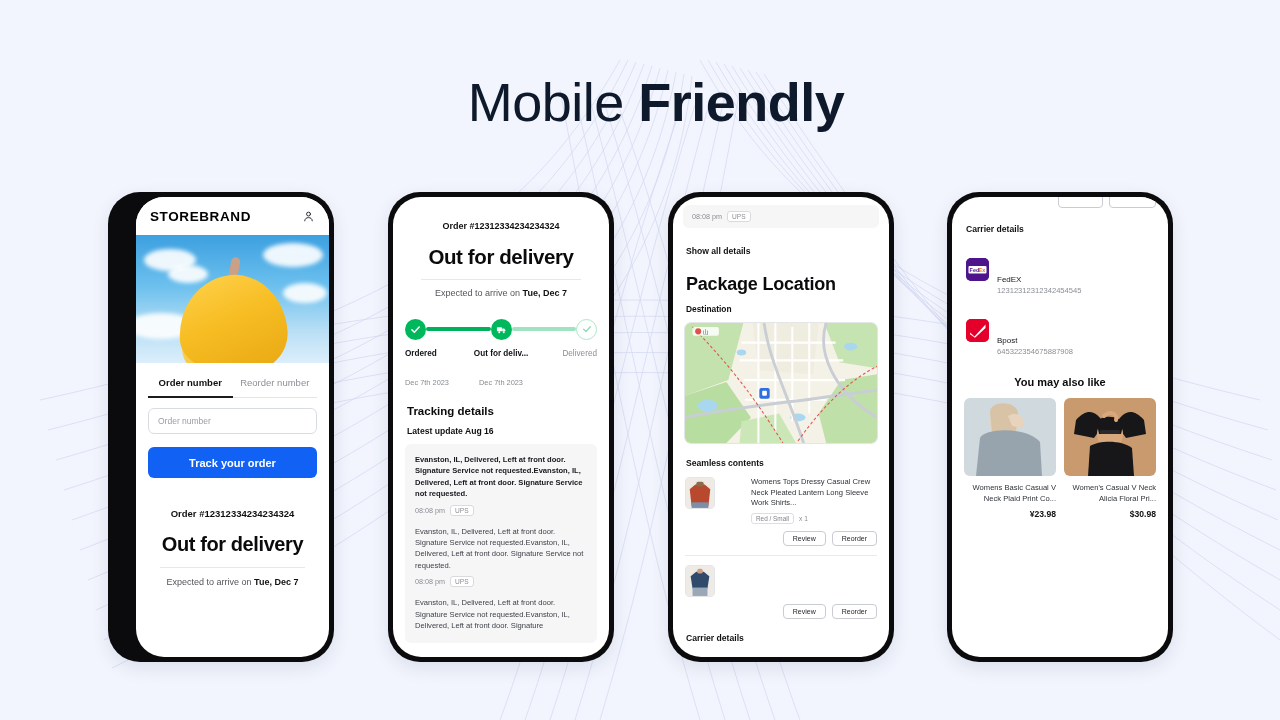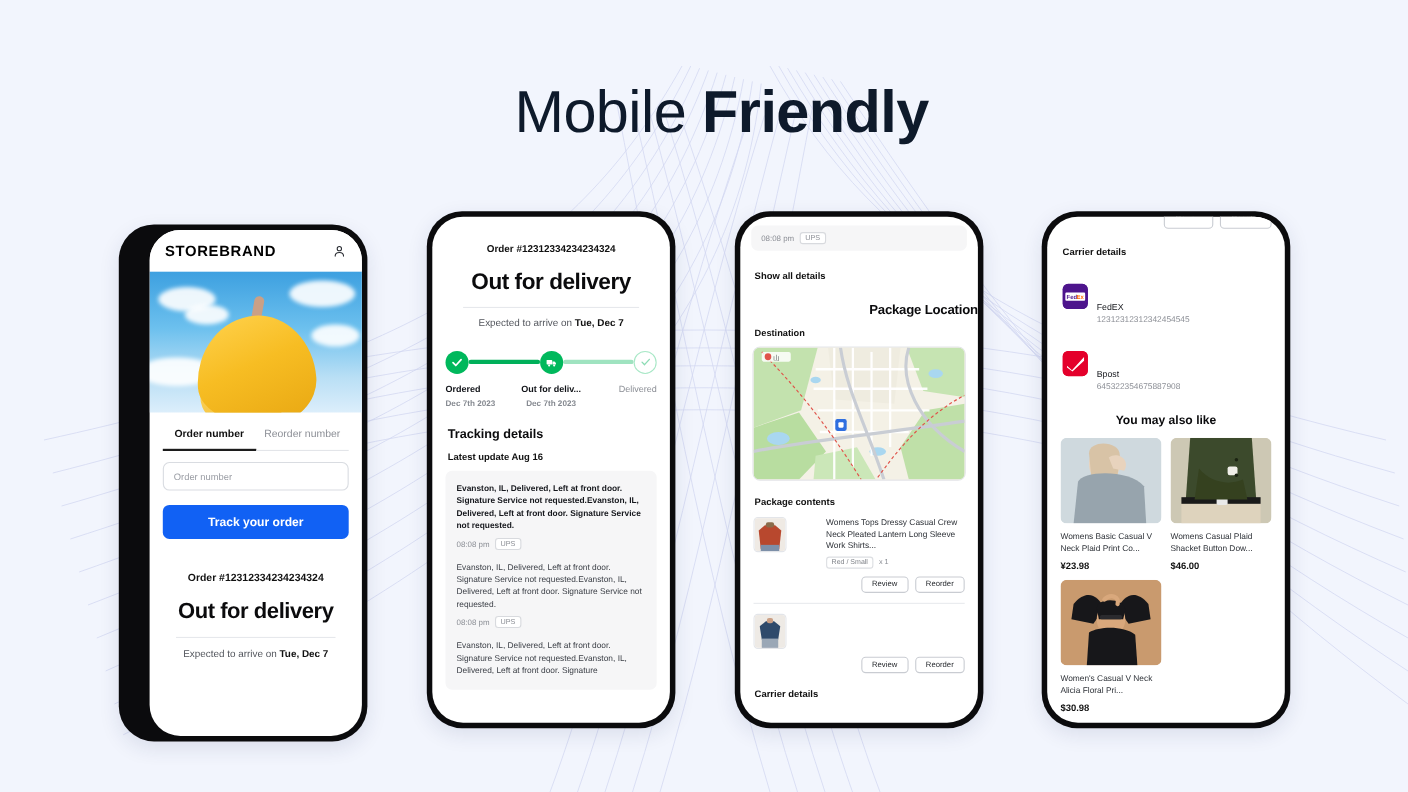--- a/index.html
+++ b/index.html
@@ -34,21 +34,21 @@
     padding: 5px;
     box-shadow: 0 6px 18px rgba(30,40,90,0.10);
   }
   .screen {
     width: 100%; height: 100%;
     background: #ffffff;
     border-radius: 28px;
     overflow: hidden;
     position: relative;
   }
-  #phone1 { left: 108px; top: 204px; padding-left: 28px; }
+  #phone1 { left: 108px; top: 192px; padding-left: 28px; }
   #phone2 { left: 388px; top: 192px; }
   #phone3 { left: 668px; top: 192px; }
   #phone4 { left: 947px; top: 192px; }
 
   
   .p1-header {
     height: 38px; display: flex; align-items: center;
     justify-content: space-between; padding: 0 14px;
     background: #fff;
   }
@@ -112,36 +112,36 @@
   .dot { width: 21px; height: 21px; border-radius: 50%; display: flex; align-items: center; justify-content: center; flex: 0 0 auto; z-index: 2; }
   .dot.done { background: #00b85c; }
   .dot.current { background: #00b85c; }
   .dot.pending { background: #fff; border: 1.5px solid #a9e8c7; }
   .bar { height: 4px; flex: 1; border-radius: 3px; }
   .bar.full { background: #00b05a; }
   .bar.faint { background: #9fe3c0; }
   .steplabels { display: flex; margin: 9px 12px 0 12px; }
   .steplabel { font-size: 8.2px; font-weight: 700; color: #101217; }
   .steplabel.muted { font-weight: 400; color: #8b8e95; }
-  .stepdate { font-size: 7.4px; color: #868a91; margin-top: 4px; font-weight: 700; }
+  .stepdate { font-size: 7.4px; color: #868a91; margin-top: 20px; font-weight: 400; }
 
   .sec-title { font-size: 11.5px; font-weight: 700; color: #0b0b0d; margin: 18px 0 0 14px; }
   .sec-sub { font-size: 8.6px; font-weight: 700; color: #111; margin: 9px 0 0 14px; }
   .track-box { margin: 8px 12px 0 12px; background: #f6f6f7; border-radius: 6px; padding: 10px 10px 2px 10px; }
   .track-entry { margin-bottom: 10px; }
   .track-text { font-size: 7.6px; line-height: 11.4px; color: #3b3f46; }
   .track-entry.first .track-text { font-weight: 700; color: #16181d; }
   .track-meta { display: flex; align-items: center; gap: 5px; margin-top: 5px; }
   .track-time { font-size: 7.2px; color: #8b8e95; }
   .carrier-chip { font-size: 6.6px; color: #8b8e95; border: 1px solid #d8dade; border-radius: 3px; padding: 1px 4px; background: #fff; }
 
   
   .p3-top { background: #f6f6f7; margin: 8px 10px 0 10px; border-radius: 6px; padding: 6px 9px; display: flex; align-items: center; gap: 5px; }
   .p3-link { font-size: 8.6px; font-weight: 700; color: #111; margin: 18px 0 0 13px; }
-  .p3-h { font-size: 12px; font-weight: 700; color: #0b0b0d; margin: 18px 0 0 13px; letter-spacing: -0.2px; text-align: right; }
+  .p3-h { font-size: 18px; font-weight: 700; color: #0b0b0d; margin: 18px 0 0 13px; letter-spacing: -0.2px; }
   .p3-sub { font-size: 8.4px; font-weight: 700; color: #111; margin: 9px 0 0 13px; }
   .map { margin: 8px 11px 0 11px; height: 122px; border-radius: 7px; border: 1px solid #e3e5e9; overflow: hidden; position: relative; background: #f2efe6; }
   .pc-title { font-size: 8.6px; font-weight: 700; color: #111; margin: 14px 0 0 13px; }
   .pc-item { display: flex; gap: 8px; padding: 9px 12px 0 12px; }
   .pc-thumb { width: 30px; height: 32px; border-radius: 4px; border: 1px solid #e3e5e9; flex: 0 0 auto; overflow: hidden; position: relative; }
   .pc-name { font-size: 7.6px; line-height: 10.5px; color: #2e3238; }
   .pc-var { display: flex; align-items: center; gap: 5px; margin-top: 4px; }
   .var-chip { font-size: 6.4px; color: #7f8288; border: 1px solid #dcdee2; border-radius: 3px; padding: 1px 4px; }
   .qty { font-size: 6.6px; color: #8b8e95; }
   .pc-actions { display: flex; gap: 6px; justify-content: flex-end; padding: 7px 12px 0 12px; }
@@ -154,21 +154,21 @@
   .p4-topbtn { font-size: 7px; color: #fff; border: 1px solid #c9ccd2; border-radius: 4px; padding: 4px 10px; background: #fff; }
   .p4-carrier-h { font-size: 8.6px; font-weight: 700; color: #111; margin: 16px 0 0 14px; }
   .carrier-row { display: flex; align-items: center; gap: 8px; padding: 9px 14px 0 14px; }
   .logo { width: 23px; height: 23px; border-radius: 5px; flex: 0 0 auto; display: flex; align-items: center; justify-content: center; overflow: hidden; }
   .logo.fedex { background: #4d148c; }
   .logo.bpost { background: #e4002b; }
   .carrier-name { font-size: 8px; color: #16181d; font-weight: 400; margin-top: 32px; }
   .carrier-num { font-size: 7.6px; color: #8b8e95; margin-top: 2px; }
   .ymal { text-align: center; font-size: 11px; font-weight: 700; color: #0b0b0d; margin-top: 20px; }
   .grid { display: grid; grid-template-columns: 1fr 1fr; gap: 8px; padding: 10px 12px 0 12px; }
-  .card { text-align: left; }
+  .card { text-align: right; }
   .card-img { width: 100%; height: 78px; border-radius: 6px; overflow: hidden; position: relative; }
   .card-name { font-size: 7.6px; line-height: 11px; color: #2e3238; margin-top: 6px; }
   .card-price { font-size: 8.6px; font-weight: 700; color: #111; margin-top: 5px; }
 
   .icon-svg { display: block; }
 </style>
 </head>
 <body>
 
 <div id="stage">
@@ -380,21 +380,21 @@
           <g>
             <rect x="8" y="4" width="28" height="9" rx="2" fill="#ffffff" opacity="0.85"></rect>
             <circle cx="14" cy="8.5" r="3.2" fill="#e0534a"></circle>
             <text x="19" y="11.5" font-size="6" fill="#3c3f45" font-family="'DejaVu Sans',sans-serif">山</text>
           </g>
           <rect x="79" y="66" width="11" height="11" rx="2" fill="#2f6fe0"></rect>
           <rect x="82" y="69" width="5" height="5" rx="1" fill="#ffffff"></rect>
         </svg>
       </div>
 
-      <div class="pc-title">Package contents</div>
+      <div class="pc-title">Seamless contents</div>
 
       <div class="pc-item">
         <div class="pc-thumb">
           <svg width="100%" height="100%" viewBox="0 0 30 32">
               <rect width="30" height="32" fill="#efeae4"></rect>
               <path d="M4 12 L10 7 L20 7 L26 12 L24 30 L6 30 Z" fill="#b8482e"></path>
               <rect x="11" y="4" width="8" height="5" rx="2" fill="#8a6b4a"></rect>
               <rect x="6" y="26" width="18" height="6" fill="#7d8fa8"></rect>
             </svg>
         </div>
@@ -479,37 +479,20 @@
               <ellipse cx="40" cy="24" rx="14" ry="17" fill="#e8d3bd"></ellipse>
               <path d="M26 14 C 26 2, 54 2, 54 16 L 52 34 L 28 34 Z" fill="#d8c3a6"></path>
               <path d="M16 40 C 20 30, 62 28, 76 44 L 78 78 L 12 78 Z" fill="#97a4ad"></path>
               <path d="M44 18 C 52 12, 64 20, 58 30 L 48 28 Z" fill="#e8d3bd"></path>
             </svg>
           </div>
           <div class="card-name">Womens Basic Casual V Neck Plaid Print Co...</div>
           <div class="card-price">¥23.98</div>
         </div>
 
-        <div class="card">
-          <div class="card-img">
-            <svg width="100%" height="100%" viewBox="0 0 92 78" preserveAspectRatio="none">
-              <rect width="92" height="78" fill="#cdc8b4"></rect>
-              <path d="M18 0 L74 0 L78 56 L14 56 Z" fill="#3c4a2c"></path>
-              <rect x="10" y="56" width="72" height="22" fill="#ded3bd"></rect>
-              <rect x="10" y="54" width="72" height="6" fill="#1a1a1a"></rect>
-              <rect x="42" y="53" width="10" height="8" rx="1.5" fill="#e9e9e9"></rect>
-              <path d="M26 28 C 36 40, 52 44, 66 38 L 70 56 L 22 56 Z" fill="#35411f"></path>
-              <rect x="52" y="26" width="9" height="8" rx="2" fill="#f0efe8"></rect>
-              <circle cx="60" cy="20" r="1.6" fill="#1b2312"></circle>
-              <circle cx="60" cy="34" r="1.6" fill="#1b2312"></circle>
-            </svg>
-          </div>
-          <div class="card-name">Womens Casual Plaid Shacket Button Dow...</div>
-          <div class="card-price">$46.00</div>
-        </div>
 
         <div class="card">
           <div class="card-img">
             <svg width="100%" height="100%" viewBox="0 0 92 78" preserveAspectRatio="none">
               <rect width="92" height="78" fill="#c99a6e"></rect>
               <path d="M12 22 C 24 8, 34 14, 40 26 L 30 40 L 10 36 Z" fill="#17171a"></path>
               <path d="M80 22 C 68 8, 58 14, 52 26 L 62 40 L 82 36 Z" fill="#17171a"></path>
               <ellipse cx="46" cy="36" rx="13" ry="15" fill="#d9a87c"></ellipse>
               <path d="M33 26 C 33 16, 59 16, 59 28 L 57 36 L 35 36 Z" fill="#17171a"></path>
               <rect x="36" y="32" width="20" height="4" rx="1.5" fill="#2a2a2e"></rect>

